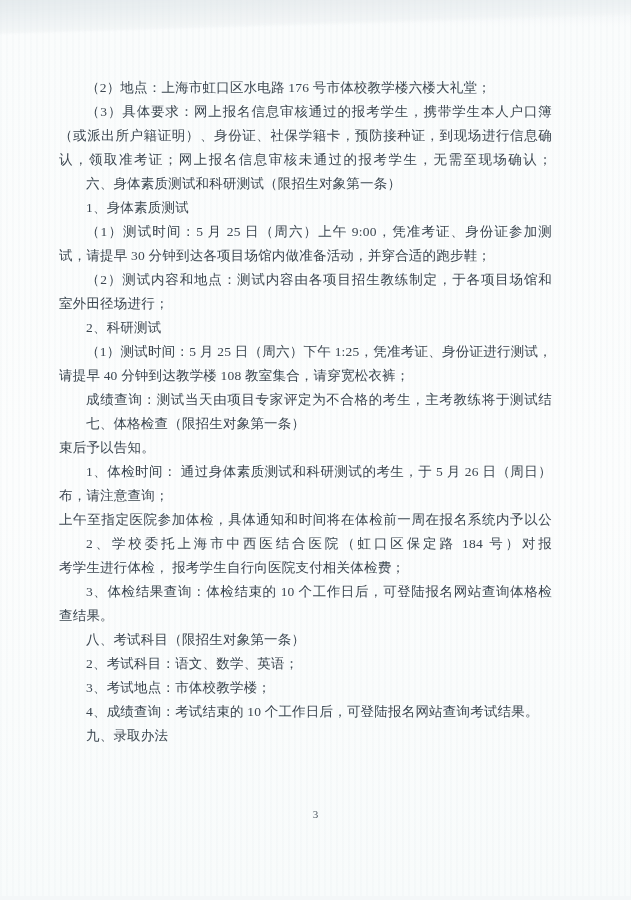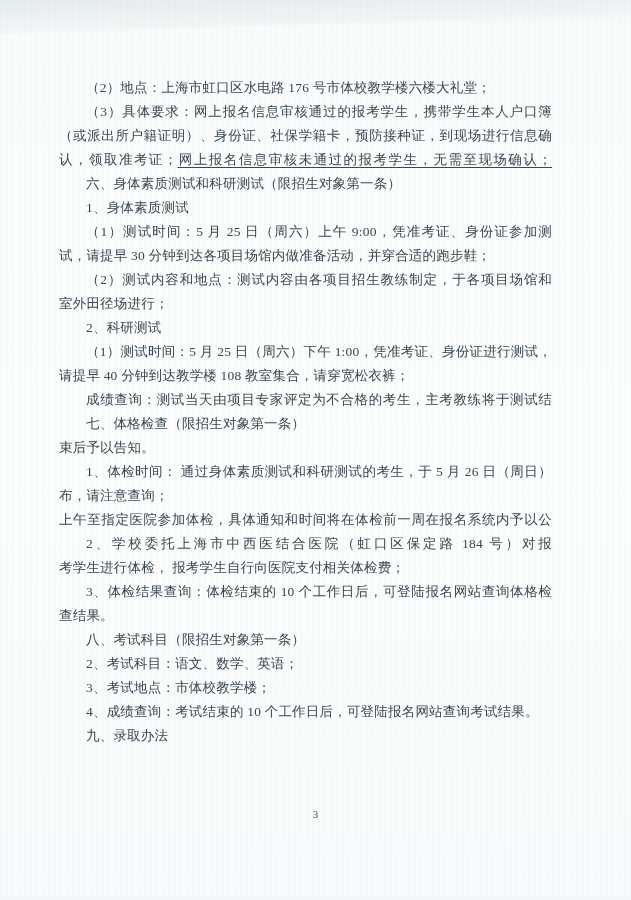--- a/index.html
+++ b/index.html
@@ -52,21 +52,20 @@
   .line {
     white-space: pre-wrap;
     text-align: left;
   }
   .line.indent { text-indent: 27px; }
   .line.justify {
     text-align: justify;
     text-align-last: justify;
   }
   .line .underline {
-    text-decoration: underline;
     text-decoration-thickness: 1px;
     text-underline-offset: 3px;
   }
   .page-number {
     position: absolute;
     top: 808px;
     left: 0;
     width: 631px;
     text-align: center;
     font-size: 11px;
@@ -85,21 +84,21 @@
       <div class="line indent justify">（3）具体要求：网上报名信息审核通过的报考学生，携带学生本人户口簿</div>
       <div class="line justify">（或派出所户籍证明）、身份证、社保学籍卡，预防接种证，到现场进行信息确</div>
       <div class="line justify"><span>认，领取准考证；</span><span class="underline">网上报名信息审核未通过的报考学生，无需至现场确认；</span></div>
       <div class="line indent">六、身体素质测试和科研测试（限招生对象第一条）</div>
       <div class="line indent">1、身体素质测试</div>
       <div class="line indent justify">（1）测试时间：5 月 25 日（周六）上午 9:00，凭准考证、身份证参加测</div>
       <div class="line">试，请提早 30 分钟到达各项目场馆内做准备活动，并穿合适的跑步鞋；</div>
       <div class="line indent justify">（2）测试内容和地点：测试内容由各项目招生教练制定，于各项目场馆和</div>
       <div class="line">室外田径场进行；</div>
       <div class="line indent">2、科研测试</div>
-      <div class="line indent justify">（1）测试时间：5 月 25 日（周六）下午 1:00，凭准考证、身份证进行测试，</div>
+      <div class="line indent justify">（1）测试时间：5 月 25 日（周六）下午 1:25，凭准考证、身份证进行测试，</div>
       <div class="line">请提早 40 分钟到达教学楼 108 教室集合，请穿宽松衣裤；</div>
       <div class="line indent justify">成绩查询：测试当天由项目专家评定为不合格的考生，主考教练将于测试结</div>
       <div class="line indent">七、体格检查（限招生对象第一条）</div>
       <div class="line">束后予以告知。</div>
       <div class="line indent justify">1、体检时间： 通过身体素质测试和科研测试的考生，于 5 月 26 日（周日）</div>
       <div class="line">布，请注意查询；</div>
       <div class="line justify">上午至指定医院参加体检，具体通知和时间将在体检前一周在报名系统内予以公</div>
       <div class="line indent justify">2、学校委托上海市中西医结合医院（虹口区保定路 184 号）对报</div>
       <div class="line">考学生进行体检， 报考学生自行向医院支付相关体检费；</div>
       <div class="line indent justify">3、体检结果查询：体检结束的 10 个工作日后，可登陆报名网站查询体格检</div>

